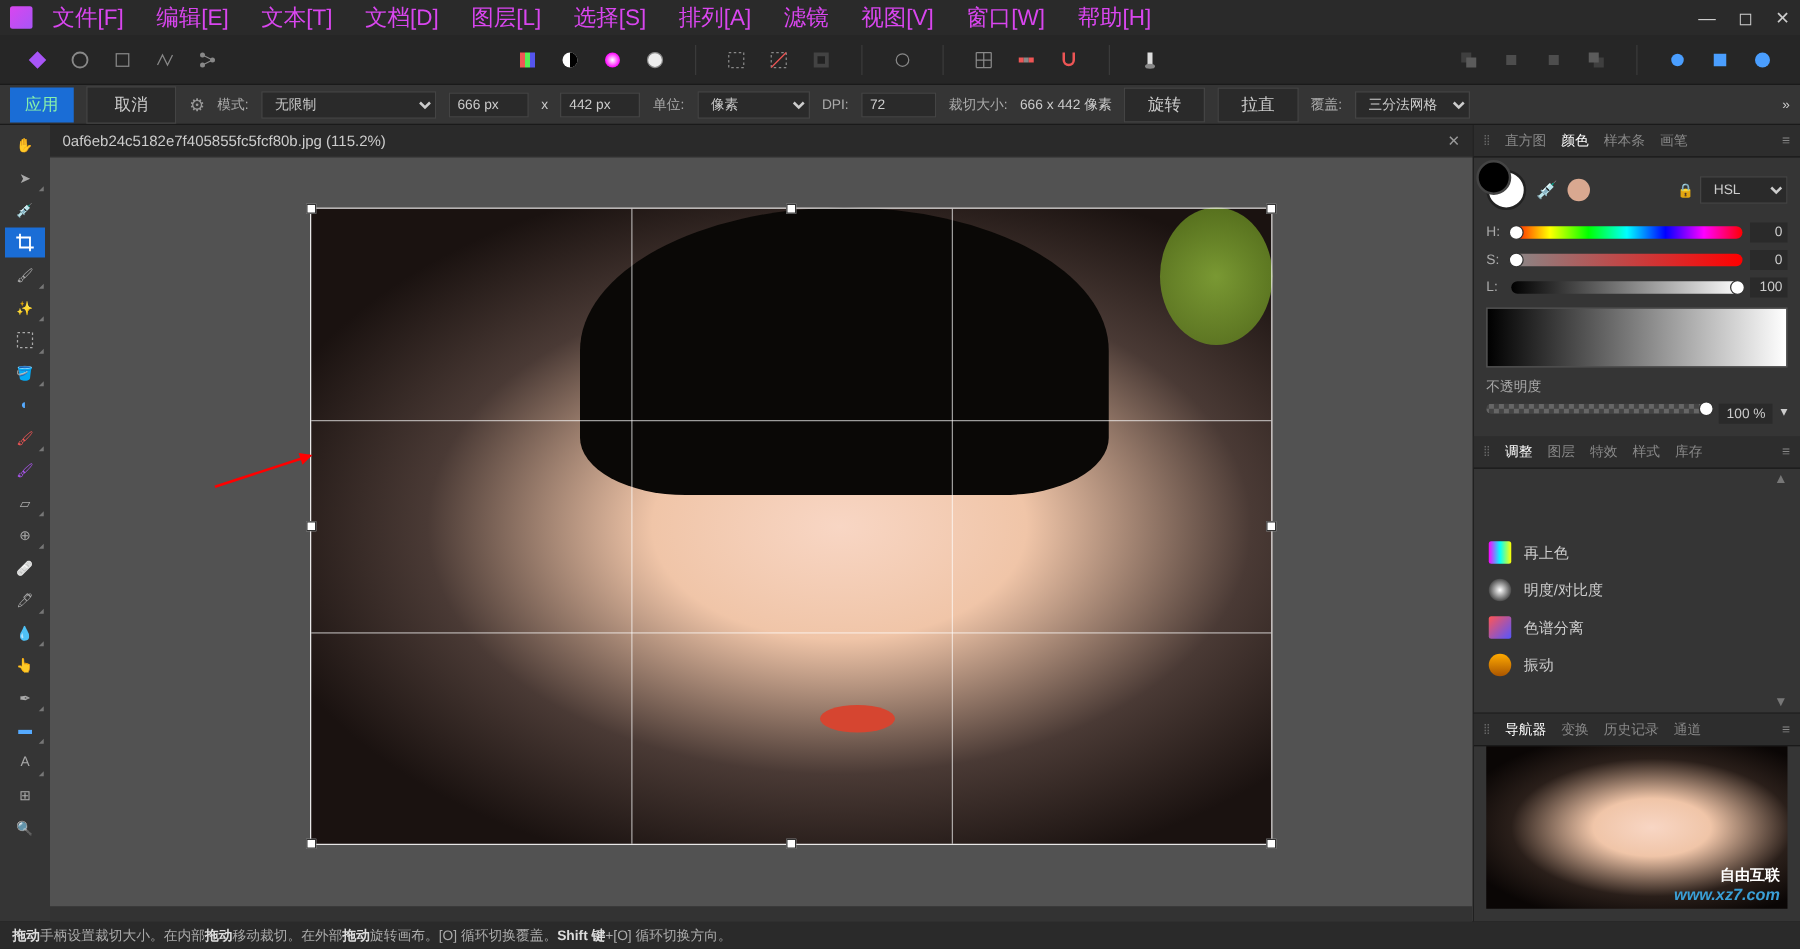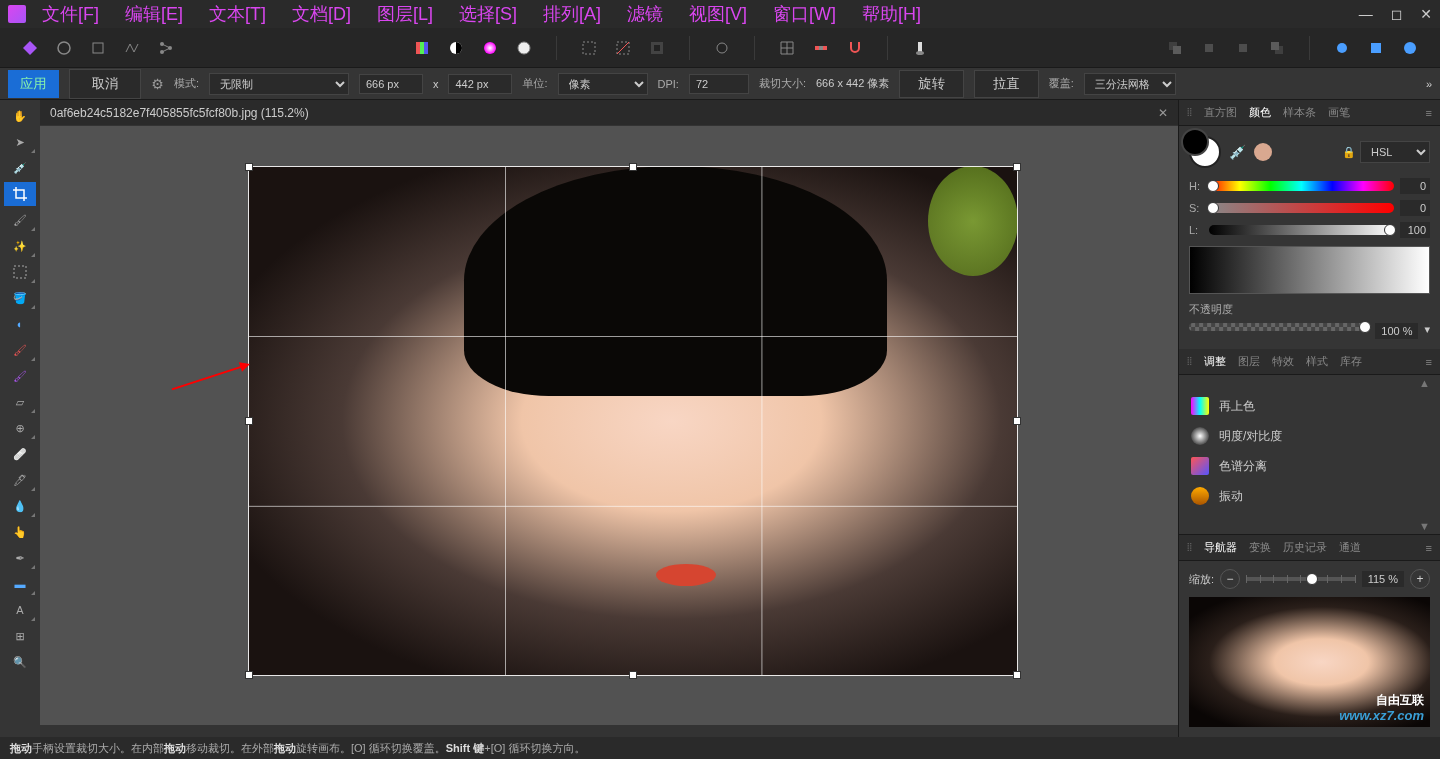--- a/index.html
+++ b/index.html
@@ -86,21 +86,21 @@
 .sat-track { background: linear-gradient(90deg, #888, #f00); }
 .lit-track { background: linear-gradient(90deg, #000, #fff); }
 .thumb { position: absolute; width: 12px; height: 12px; background: white; border: 1px solid #333; border-radius: 50%; top: -1px; }
 
 .grad-preview { width: 100%; height: 48px; background: linear-gradient(90deg, #000, #fff); border: 1px solid #555; margin: 8px 0; }
 .opacity-row { display: flex; align-items: flex-start; gap: 6px; margin-top: 6px; }
 .opacity-row .lbl { color: #aaa; font-size: 11px; }
 .opacity-track { flex: 1; height: 8px; background: repeating-conic-gradient(#666 0 25%, #444 0 50%) 50%/8px 8px; border-radius: 4px; position: relative; }
 .opacity-val { background: #2a2a2a; padding: 2px 6px; }
 
-.adjust-list { flex: 1; overflow: auto; }
+.adjust-list { flex: 1; overflow: auto; margin-top: 36px; }
 .adjust-item { display: flex; align-items: center; gap: 10px; padding: 6px 12px; cursor: pointer; font-size: 12px; }
 .adj-icon { width: 18px; height: 18px; border-radius: 2px; }
 
 .nav-panel { border-top: 1px solid #1a1a1a; }
 .zoom-row { display: flex; align-items: center; gap: 6px; padding: 8px 10px; }
 .zoom-btn { width: 20px; height: 20px; border: 1px solid #555; border-radius: 50%; display: flex; align-items: center; justify-content: center; cursor: pointer; font-size: 12px; }
 .zoom-track { flex: 1; height: 4px; background: #555; position: relative; }
 .zoom-ticks { position: absolute; width: 100%; height: 8px; top: -2px; display: flex; justify-content: space-between; }
 .zoom-ticks span { width: 1px; height: 8px; background: #666; }
 .zoom-val { background: #2a2a2a; padding: 2px 6px; }
@@ -475,40 +475,20 @@
 
     <div class="nav-panel">
       <div class="panel-tabs">
         <span style="color:#666">⦙⦙</span>
         <span class="active">导航器</span>
         <span>变换</span>
         <span>历史记录</span>
         <span>通道</span>
         <span class="menu-btn">≡</span>
       </div>
-      <div class="zoom-row">
-        <span>缩放:</span>
-        <div class="zoom-btn">−</div>
-        <div class="zoom-track">
-          <div class="zoom-ticks">
-              <span></span>
-              <span></span>
-              <span></span>
-              <span></span>
-              <span></span>
-              <span></span>
-              <span></span>
-              <span></span>
-              <span></span>
-            </div>
-          <div class="thumb" style="left:55%;top:-4px"></div>
-        </div>
-        <span class="zoom-val">115 %</span>
-        <div class="zoom-btn">+</div>
-      </div>
       <div class="nav-preview">
         <div class="watermark2">自由互联</div>
         <div class="watermark">www.xz7.com</div>
       </div>
     </div>
   </div>
 </div>
 
 <div class="status-bar">
   <b>拖动</b>

